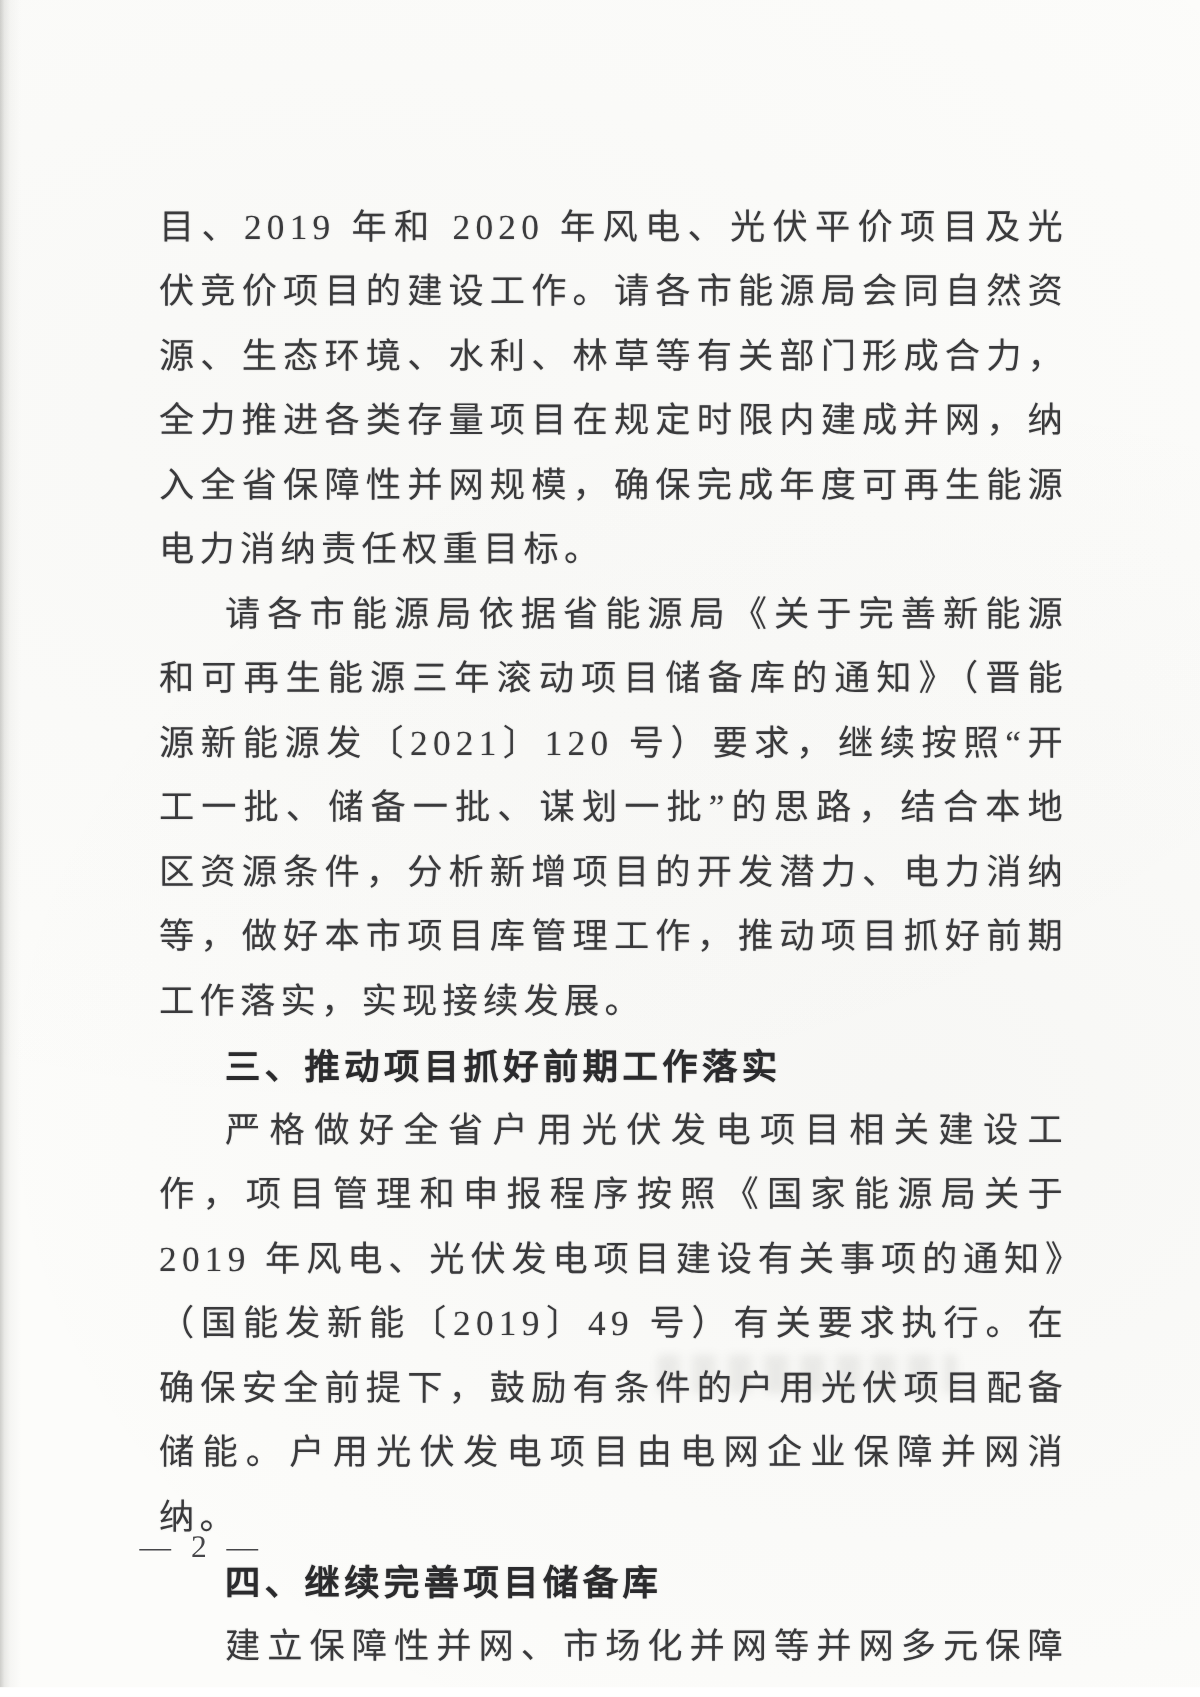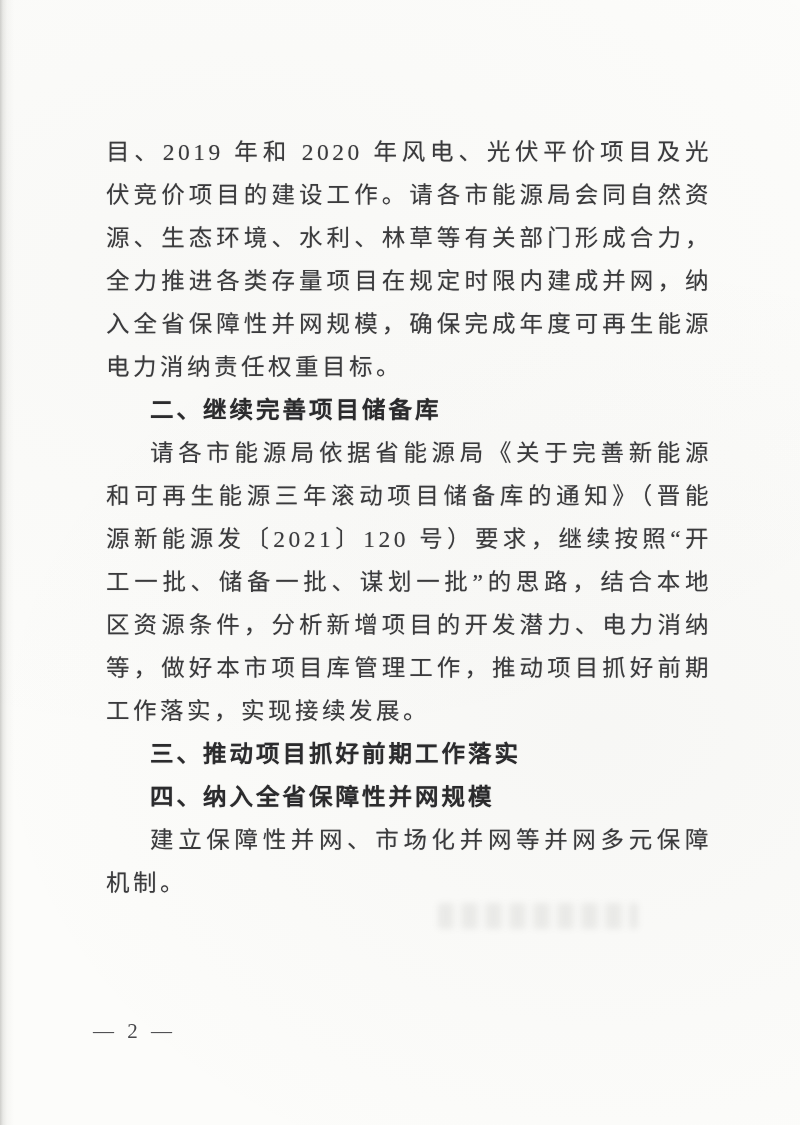--- a/index.html
+++ b/index.html
@@ -92,28 +92,28 @@
 <div class="page">
 
   <div class="edge-left"></div>
 
   <div class="ghost-bleed"></div>
 
   <div class="content">
 
     <p class="para">目、2019 年和 2020 年风电、光伏平价项目及光伏竞价项目的建设工作。请各市能源局会同自然资源、生态环境、水利、林草等有关部门形成合力，全力推进各类存量项目在规定时限内建成并网，纳入全省保障性并网规模，确保完成年度可再生能源电力消纳责任权重目标。</p>
 
-    <h2 class="heading">二、继续完善项目储备库</h2>
 
     <p class="para indent">请各市能源局依据省能源局《关于完善新能源和可再生能源三年滚动项目储备库的通知》（晋能源新能源发〔2021〕120 号）要求，继续按照“开工一批、储备一批、谋划一批”的思路，结合本地区资源条件，分析新增项目的开发潜力、电力消纳等，做好本市项目库管理工作，推动项目抓好前期工作落实，实现接续发展。</p>
 
     <h2 class="heading">三、推动项目抓好前期工作落实</h2>
 
+    <p class="para indent">严格做好全省户用光伏发电项目相关建设工作，项目管理和申报程序按照《国家能源局关于 2019 年风电、光伏发电项目建设有关事项的通知》（国能发新能〔2019〕49 号）有关要求执行。在确保安全前提下，鼓励有条件的户用光伏项目配备储能。户用光伏发电项目由电网企业保障并网消纳。</p>
 
-    <h2 class="heading">四、纳入全省保障性并网规模</h2>
+    <h2 class="heading">四、继续完善项目储备库</h2>
 
     <p class="para indent">建立保障性并网、市场化并网等并网多元保障机制。</p>
 
   </div>
 
   <div class="page-number">— 2 —</div>
 
 </div>
 
 </body></html>

